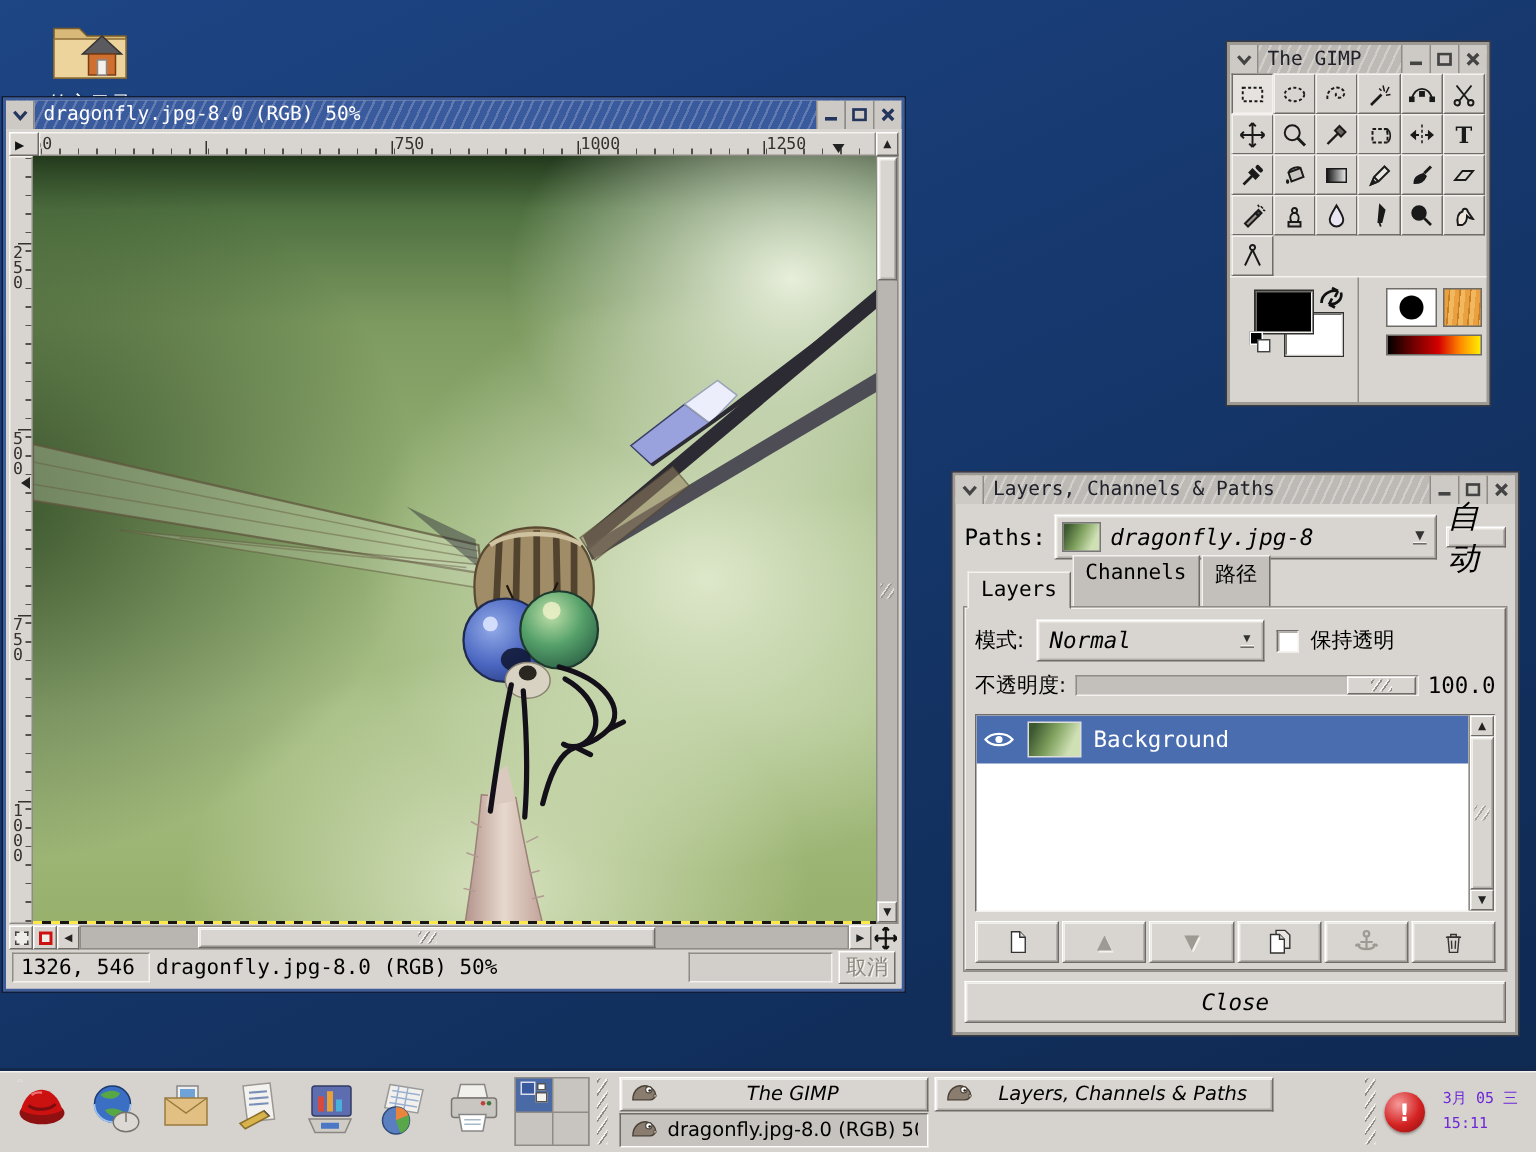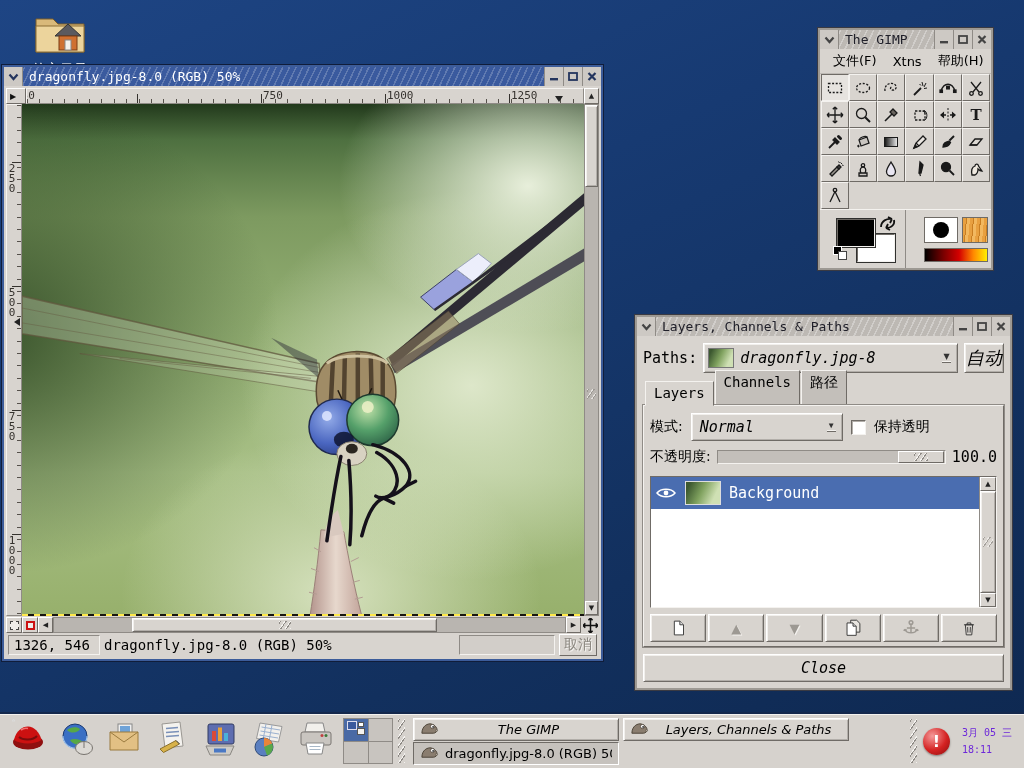--- a/index.html
+++ b/index.html
@@ -105,21 +105,21 @@
   #layers { left:635px; top:315px; width:377px; height:375px; z-index:20; display:flex; flex-direction:column; }
   .ld-body { flex:1; padding:4px 6px 6px 6px; display:flex; flex-direction:column; font-size:14px; }
   .ld-imgrow { display:flex; align-items:center; gap:6px; margin-top:3px; }
   .ld-label { font-family:"DejaVu Sans Mono", monospace; font-size:15px; }
   .combo { height:30px; display:flex; align-items:center; gap:6px; padding:2px 4px; }
   .combo .thumb { width:26px; height:20px; border:1px solid #777; background:linear-gradient(115deg,#3c5830 10%, #7fa15e 45%, #cfe0b4 80%); }
   .combo .ctext { flex:1; font-family:"DejaVu Sans Mono", monospace; font-size:15px; white-space:nowrap; overflow:hidden; }
   .drop-ind { width:13px; display:flex; flex-direction:column; align-items:center; gap:1px; color:#333; }
   .drop-ind .tri { font-size:8px; line-height:6px; }
   .drop-ind .bar { width:9px; height:2px; background:#b5b1ac; border-bottom:1px solid #6f6b66; border-top:1px solid #f4f2ef; }
-  .auto-btn { width:40px; height:30px; display:flex; align-items:center; justify-content:center; font-size:18px; }
+  .auto-btn { width:40px; height:14px; display:flex; align-items:center; justify-content:center; font-size:21px; }
   .tabs { display:flex; margin-top:8px; padding-left:2px; height:25px; }
   .tab { padding:3px 8px 2px 8px; font-family:"DejaVu Sans Mono", monospace; font-size:14px; border:1px solid; border-color:#f4f2ef #6f6b66 transparent #f4f2ef; background:#c3bfba; margin-right:1px; align-self:flex-end; height:36px; }
   .tab.active { background:#d8d4cf; height:25px; position:relative; z-index:2; }
   .page-frame { flex:1; border:1px solid; border-color:#f4f2ef #6f6b66 #6f6b66 #f4f2ef; outline:1px solid #8f8b86; margin-top:-1px; padding:6px 6px 4px 6px; display:flex; flex-direction:column; background:#d8d4cf; }
   .mode-row { display:flex; align-items:center; gap:8px; height:30px; }
   .mode-combo { width:152px; height:28px; display:flex; align-items:center; padding:2px 4px 2px 8px; font-family:"DejaVu Sans Mono", monospace; font-size:15px; }
   .mode-combo .ctext { flex:1; }
   .chk { width:15px; height:15px; background:#fff; border:1px solid; border-color:#6f6b66 #f4f2ef #f4f2ef #6f6b66; box-shadow:inset 1px 1px 0 #b2aea9; }
   .opacity-row { display:flex; align-items:center; gap:6px; height:26px; margin-top:2px; }
   .slider { flex:1; height:14px; position:relative; background:#c3bfba; border:1px solid; border-color:#8f8b86 #f4f2ef #f4f2ef #8f8b86; }
@@ -341,25 +341,20 @@
         <svg width="10" height="9" viewBox="0 0 10 9">
           <rect x="1" y="1" width="8" height="7" fill="none" stroke="#444" stroke-width="1.8"></rect>
         </svg>
       </div>
     <div class="tb-btn right">
         <svg width="10" height="9" viewBox="0 0 10 9">
           <path d="M1.5 1 L8.5 8 M8.5 1 L1.5 8" stroke="#444" stroke-width="2.2"></path>
         </svg>
       </div>
   </div>
-  <div class="menubar" id="toolbox-menus">
-      <div class="menu-item">文件(F)</div>
-      <div class="menu-item">Xtns</div>
-      <div class="menu-item">帮助(H)</div>
-    </div>
   <div id="tool-grid">
       <div class="tool active">
         <span>
           <svg width="20" height="20" viewBox="0 0 20 20" fill="none" stroke="#1a1a1a" stroke-width="1.3">
             <rect x="3.5" y="5.5" width="13" height="9" stroke-dasharray="2 1.6"></rect>
           </svg>
         </span>
       </div>
       <div class="tool">
         <span>
@@ -818,16 +813,16 @@
             <path d="M16.8 8.6 C19 8.6 19 10.8 16.8 10.8 Z" fill="#d8d0c4" stroke="#4a4136" stroke-width="0.6"></path>
           </svg></span>
         <span class="t-lbl">dragonfly.jpg-8.0 (RGB) 50%</span>
       </div>
     </div>
   <div class="tb-right">
     <div class="grip" style="height:44px"></div>
     <div class="alert-icon">!</div>
     <div class="clock">
       <div>3月 05 三</div>
-      <div>18:11</div>
+      <div>15:11</div>
     </div>
   </div>
 </div>
 
 </body></html>

